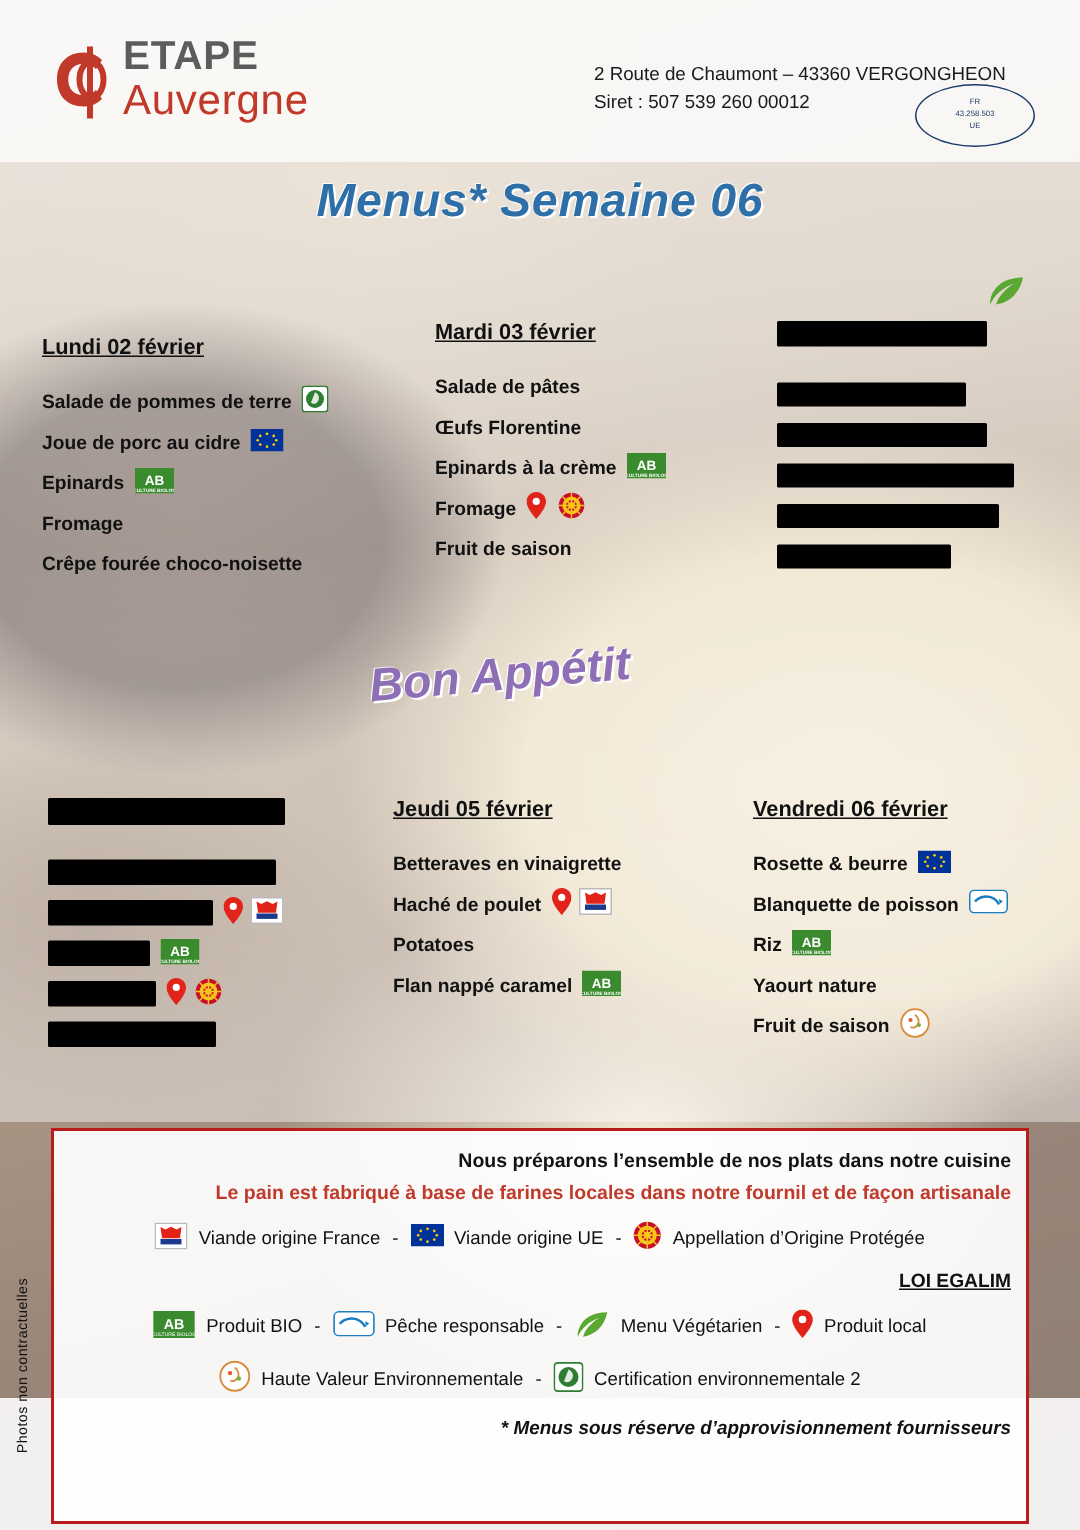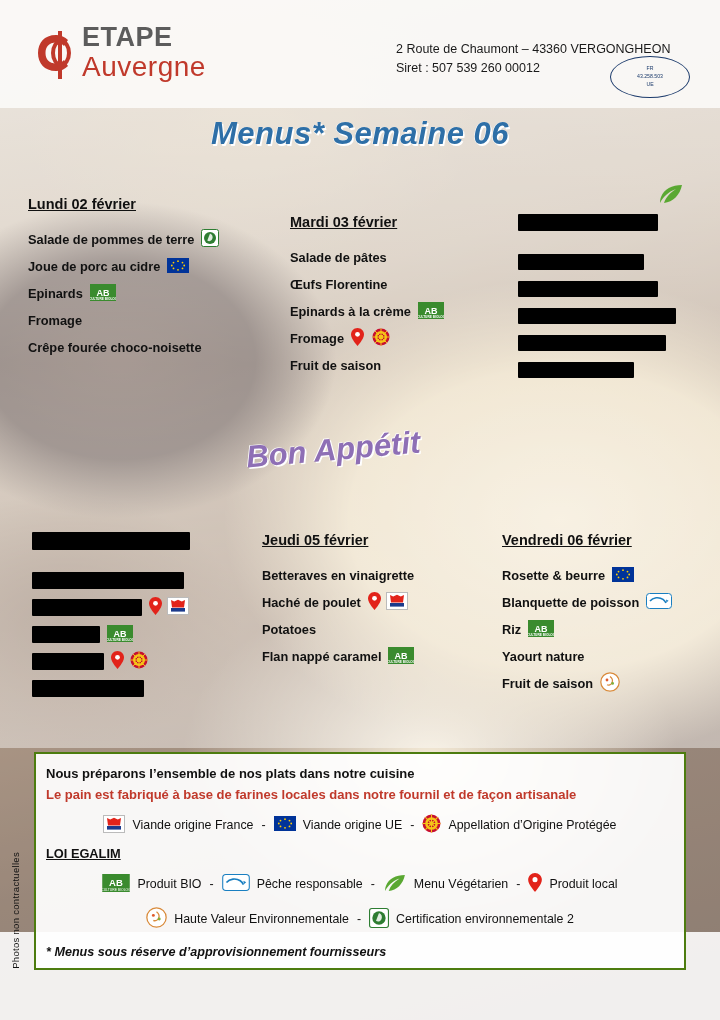--- a/index.html
+++ b/index.html
@@ -147,26 +147,26 @@
     font-style: italic;
     color: #8e6fb5;
     transform: rotate(-5deg);
     text-shadow: 1.5px 1.5px 0 #ffffff, -0.6px -0.6px 0 #ffffff;
   }
 
   
   .legend {
     position: absolute;
     left: 34px; top: 752px;
-    width: 652px; height: 218px;
-    border: 2px solid #4d7c0f;
+    width: 652px; height: 264px;
+    border: 2px solid #b91c1c;
     background: rgba(255,255,255,0.93);
     box-sizing: border-box;
     padding: 12px 10px 8px;
-    text-align: left;
+    text-align: right;
   }
   .legend-l1 {
     font-size: 13px;
     font-weight: bold;
     color: #111;
   }
   .legend-l2 {
     font-size: 13px;
     font-weight: bold;
     color: #c0392b;
@@ -246,21 +246,21 @@
   </div>
 
   <div class="stamp">
     <div>FR</div>
     <div>43.258.503</div>
     <div>UE</div>
   </div>
 
   <div class="title">Menus* Semaine 06</div>
 
-  <div class="day" style="left:28px; top:196px;">
+  <div class="day" style="left:28px; top:224px;">
     <div class="day-title">Lundi 02 février</div>
     <div class="dish">
       <span class="label">Salade de pommes de terre</span>
       <span class="ico">
         <svg width="18" height="18" viewBox="0 0 18 18">
             <rect x="0.5" y="0.5" width="17" height="17" rx="2" fill="#fff" stroke="#2e7d32"></rect>
             <circle cx="9" cy="9" r="6" fill="#2e7d32"></circle>
             <path d="M9 4.5c2.4 1 3.2 3.4 2.2 5.6-1 2.2-3.4 2.6-4.9 1.4" fill="#fff" opacity="0.85"></path>
           </svg>
       </span>

